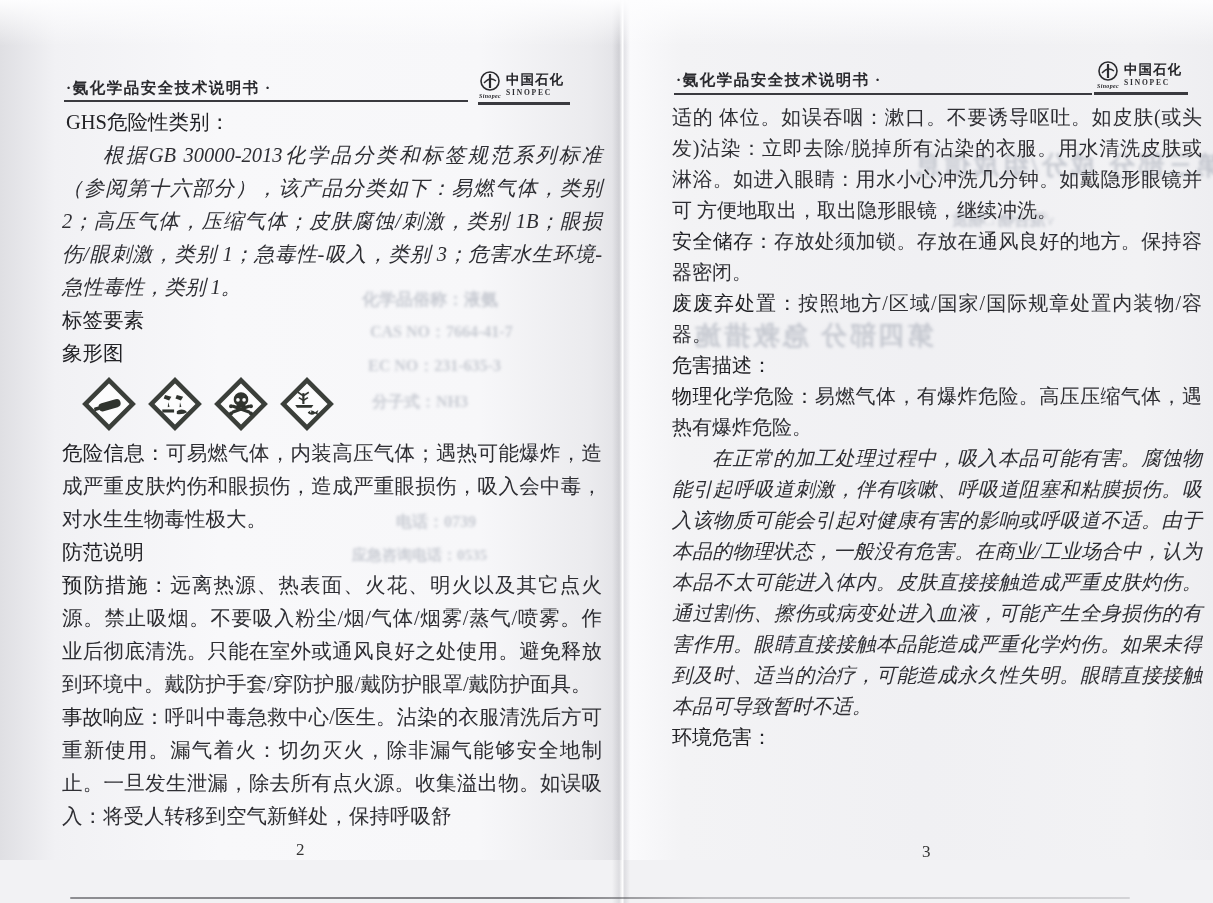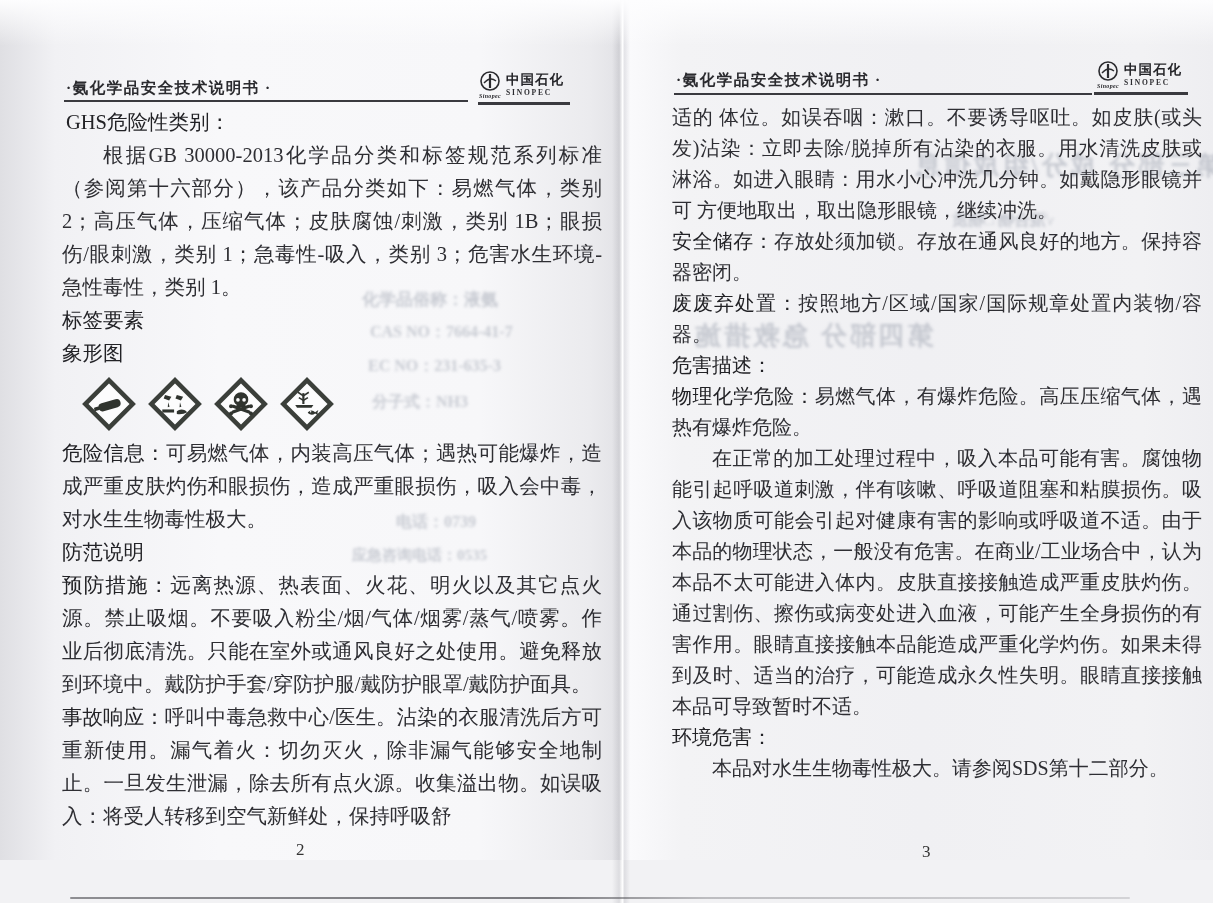--- a/index.html
+++ b/index.html
@@ -41,21 +41,21 @@
   .logo{position:absolute;display:flex;align-items:center;gap:4px;}
   .logo .emblem{display:flex;flex-direction:column;align-items:center;line-height:1;}
   .logo .emblem .word{font-size:6px;font-weight:bold;color:#2b2b2f;letter-spacing:.3px;margin-top:-1px;font-style:italic;}
   .logo .names{display:flex;flex-direction:column;line-height:1;}
   .logo .cn{font-size:13.5px;font-weight:bold;color:#242428;letter-spacing:1px;white-space:nowrap;}
   .logo .en{font-size:7.5px;font-weight:bold;color:#2b2b2f;letter-spacing:1.8px;margin-top:2px;}
   .logo-rule{height:3px;}
   
   .content{position:absolute;color:#2e2e33;}
   .content p{margin:0;text-align:justify;}
-  .content .indent{text-indent:2em;}
+  .content .indent{text-indent:2em;font-style:italic;}
   .content b{font-weight:400;color:#222226;}
   .pagenum{position:absolute;font-size:17px;color:#333;}
   
   .picto-row{display:flex;gap:8px;margin:5px 0 4px 18px;}
   .picto{width:58px;height:58px;}
   
   .bleed{
     position:absolute;color:#9aa0ad;opacity:.5;filter:blur(1.6px);
     font-weight:bold;white-space:nowrap;z-index:1;
   }
@@ -183,21 +183,20 @@
     <div class="rule logo-rule" style="left:472px;top:92px;width:94px;"></div>
 
     <div class="content" style="left:50px;top:102px;width:530px;font-size:20px;line-height:31px;">
       <p>适的 体位。如误吞咽：漱口。不要诱导呕吐。如皮肤(或头发)沾染：立即去除/脱掉所有沾染的衣服。用水清洗皮肤或淋浴。如进入眼睛：用水小心冲洗几分钟。如戴隐形眼镜并可 方便地取出，取出隐形眼镜，继续冲洗。</p>
       <p><b>安全储存：</b><span>存放处须加锁。存放在通风良好的地方。保持容器密闭。</span></p>
       <p><b>废废弃处置：</b><span>按照地方/区域/国家/国际规章处置内装物/容器。</span></p>
       <p><b>危害描述：</b></p>
       <p><b>物理化学危险：</b><span>易燃气体，有爆炸危险。高压压缩气体，遇热有爆炸危险。</span></p>
       <p class="indent">在正常的加工处理过程中，吸入本品可能有害。腐蚀物能引起呼吸道刺激，伴有咳嗽、呼吸道阻塞和粘膜损伤。吸入该物质可能会引起对健康有害的影响或呼吸道不适。由于本品的物理状态，一般没有危害。在商业/工业场合中，认为本品不太可能进入体内。皮肤直接接触造成严重皮肤灼伤。通过割伤、擦伤或病变处进入血液，可能产生全身损伤的有害作用。眼睛直接接触本品能造成严重化学灼伤。如果未得到及时、适当的治疗，可能造成永久性失明。眼睛直接接触本品可导致暂时不适。</p>
       <p><b>环境危害：</b></p>
-      <p class="indent">本品对水生生物毒性极大。请参阅SDS第十二部分。</p>
     </div>
 
     <div class="pagenum" style="left:300px;top:842px;">3</div>
   </div>
 
   <div class="crease"></div>
   <div class="bottom-edge"></div>
 </div>
 
 </body></html>

